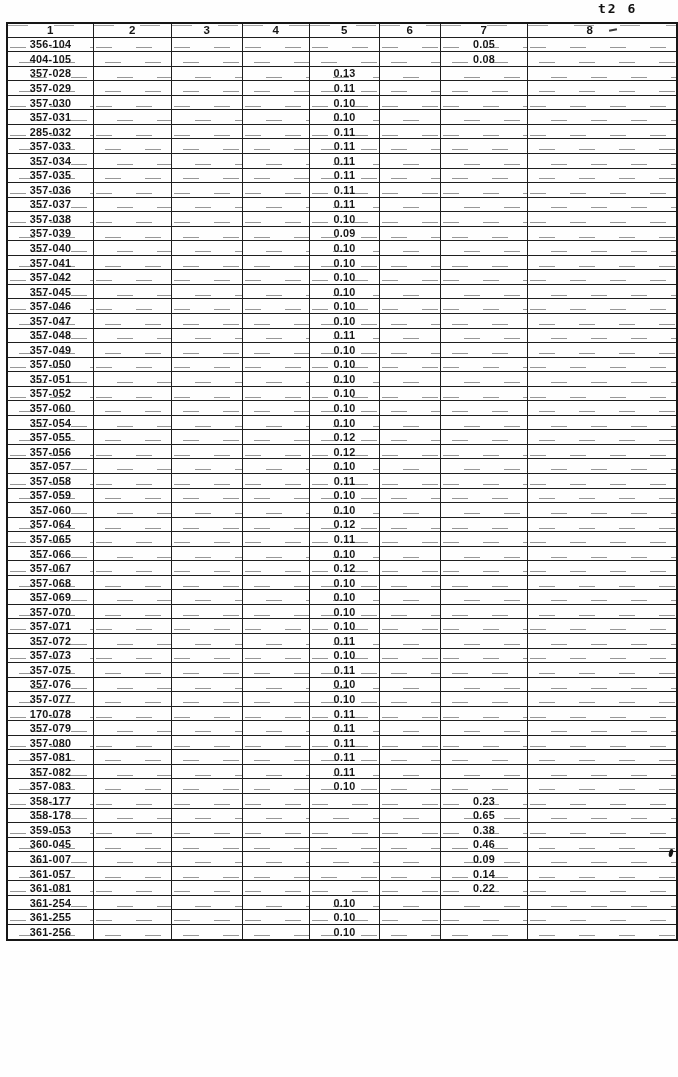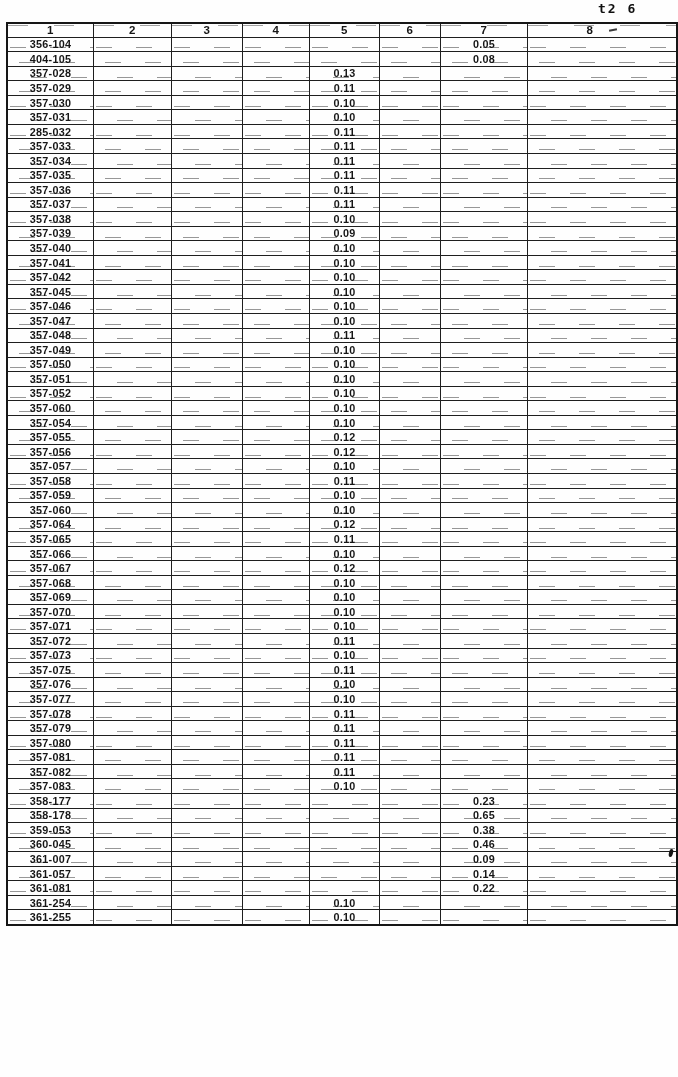--- a/index.html
+++ b/index.html
@@ -584,21 +584,21 @@
           <td>357-077</td>
           <td></td>
           <td></td>
           <td></td>
           <td>0.10</td>
           <td></td>
           <td></td>
           <td></td>
         </tr>
         <tr>
-          <td>357-078</td>
+          <td>170-078</td>
           <td></td>
           <td></td>
           <td></td>
           <td>0.11</td>
           <td></td>
           <td></td>
           <td></td>
         </tr>
         <tr>
           <td>357-079</td>
@@ -725,20 +725,30 @@
           <td></td>
           <td></td>
           <td></td>
           <td>0.10</td>
           <td></td>
           <td></td>
           <td></td>
         </tr>
         <tr>
           <td>361-255</td>
+          <td></td>
+          <td></td>
+          <td></td>
+          <td>0.10</td>
+          <td></td>
+          <td></td>
+          <td></td>
+        </tr>
+        <tr>
+          <td>361-256</td>
           <td></td>
           <td></td>
           <td></td>
           <td>0.10</td>
           <td></td>
           <td></td>
           <td></td>
         </tr>
       </tbody>
   </table>

